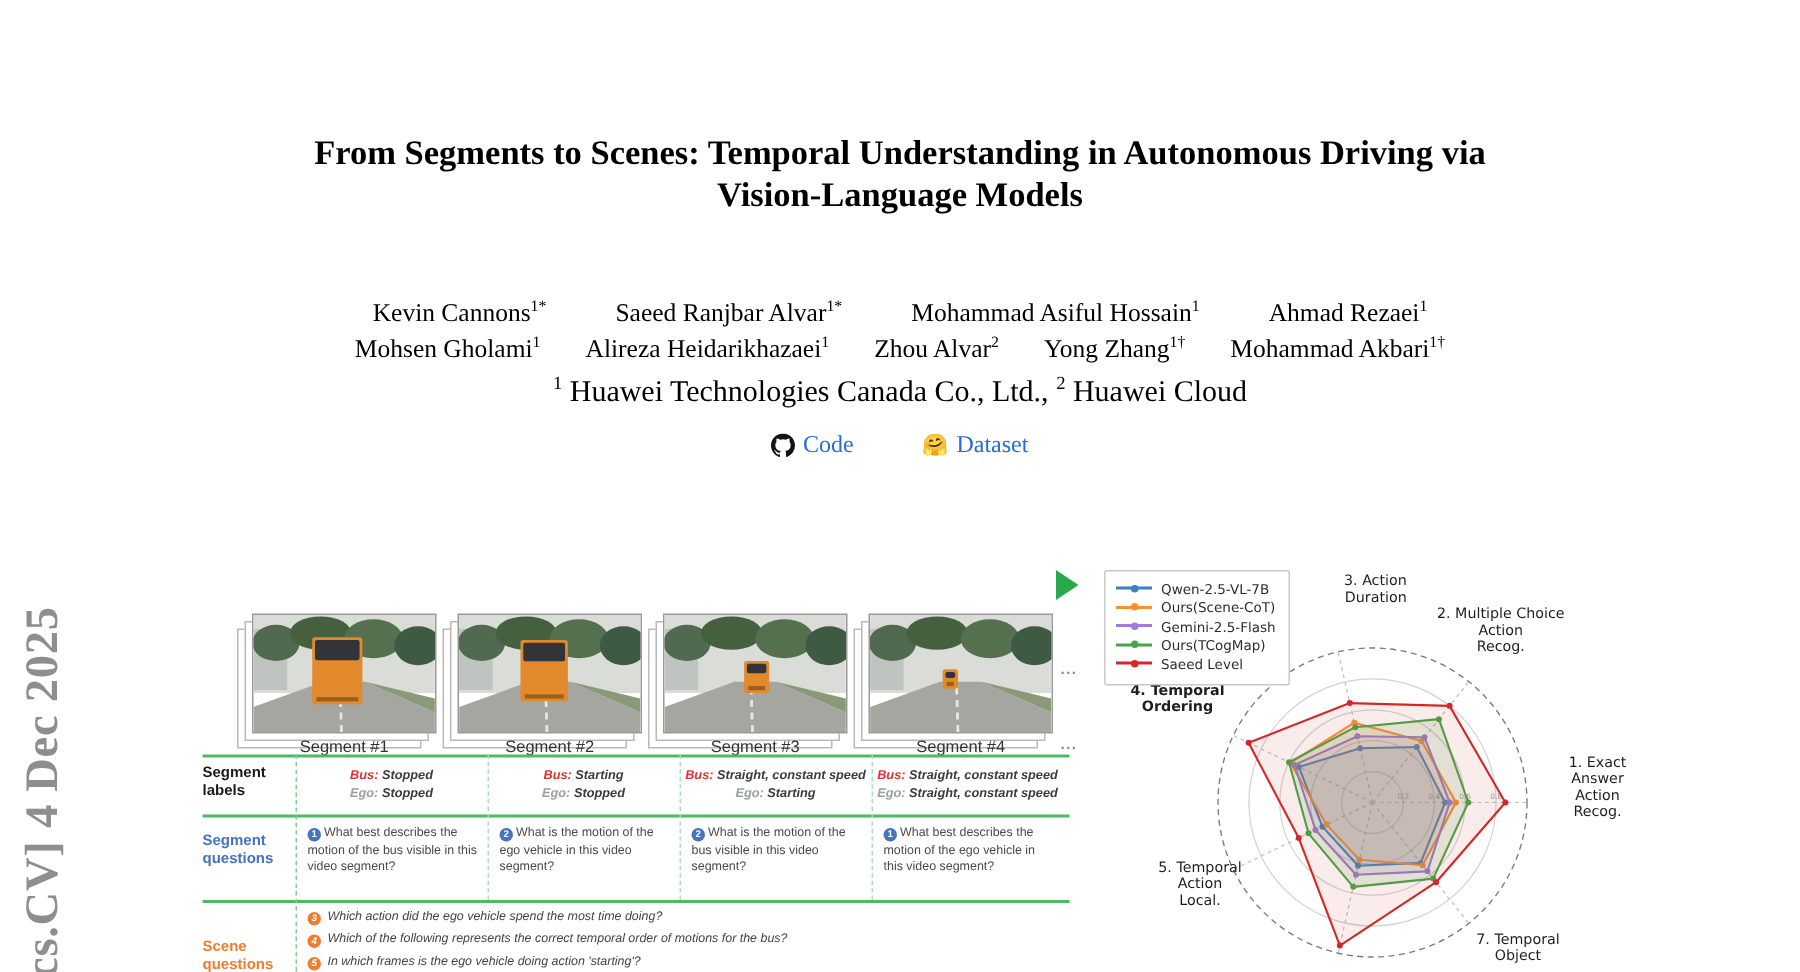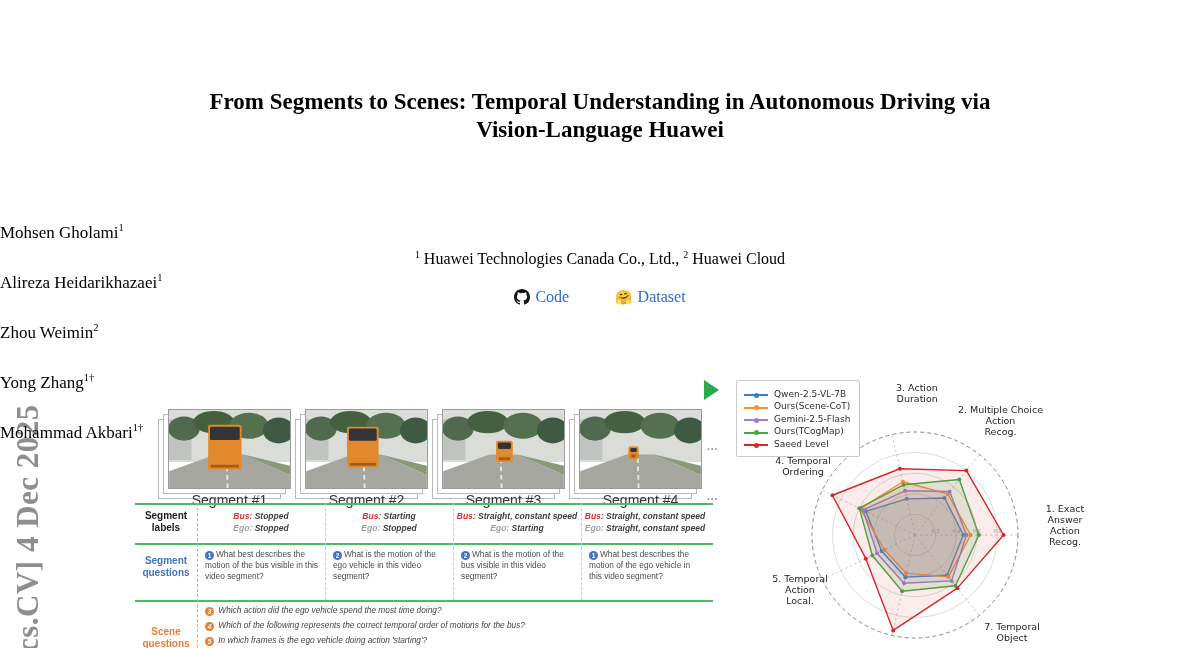--- a/index.html
+++ b/index.html
@@ -11,23 +11,23 @@
   .arxiv-side { position:absolute; left:10px; top:652px; transform:rotate(-90deg);
                 transform-origin:top left; font-size:31px; font-weight:600; color:#8e8e8e;
                 white-space:nowrap; letter-spacing:.5px; }
 
   
   .title { position:absolute; left:0; top:88px; width:1200px; text-align:center;
            font-size:23px; font-weight:bold; color:#000; line-height:1.22; }
   .authors-row { position:absolute; left:0; width:1200px; display:flex; justify-content:center;
                  font-size:17px; color:#000; }
   .authors-row.r1 { top:199px; gap:46px; }
-  .authors-row.r2 { top:223px; gap:30px;flex-direction:column; }
+  .authors-row.r2 { top:223px; gap:30px; }
   .authors-row sup, .affil sup, .author sup { font-size:62%; vertical-align:super; line-height:0; }
-  .affil { position:absolute; left:0; top:250px; width:1200px; text-align:center; font-size:16px; color:#000; }
+  .affil { position:absolute; left:0; top:250px; width:1200px; text-align:center; font-size:20px; color:#000; }
   .links { position:absolute; left:0; top:288px; width:1200px; display:flex; justify-content:center;
            gap:46px; align-items:center; font-size:16px; }
   .link { display:flex; align-items:center; gap:5px; cursor:pointer; text-decoration:none; }
   .link .lbl { color:#2b6cd4; }
   .gh-icon svg { width:16px; height:16px; display:block; }
   .hf-icon { font-size:14px; line-height:1; font-family:"DejaVu Sans", sans-serif; }
 
   
   .figure { position:absolute; left:135px; top:383px; width:578px; height:300px;
             font-family:"Liberation Sans", sans-serif; }
@@ -37,28 +37,28 @@
                  font-size:10.5px; }
   .banner-head { position:absolute; left:569px; top:-3px; width:0; height:0;
                  border-left:15px solid #2aa84d; border-top:10px solid transparent;
                  border-bottom:10px solid transparent; }
   .stack { position:absolute; top:26px; width:123px; height:80px; }
   .sheet { position:absolute; background:#fff; border:1px solid #b9b9b9; width:123px; height:80px; }
   .sheet.s1 { left:-10px; top:10px; } .sheet.s2 { left:-5px; top:5px; }
   .photo { position:absolute; left:0; top:0; width:123px; height:80px; background:#fff;
            border:1px solid #9a9a9a; }
   .photo svg { display:block; width:121px; height:78px; }
-  .seg-caption { position:absolute; top:109px; width:123px; text-align:center; font-size:14px; color:#333; }
+  .seg-caption { position:absolute; top:109px; width:123px; text-align:center; font-size:11px; color:#333; }
   .dots { position:absolute; color:#8a8a8a; font-size:10px; font-weight:bold; letter-spacing:1px; }
 
   .hline { position:absolute; left:0; width:578px; height:2px; background:#4cbb63; }
   .vdash { position:absolute; width:0; border-left:1.5px dashed #7fcf93; }
   .vdash.light { border-left:1px dashed #a9dfb6; }
 
-  .rowhead { position:absolute; left:0; width:62px; text-align:center; font-weight:bold;
+  .rowhead { position:absolute; left:0; width:62px; text-align:left; font-weight:bold;
              font-size:10px; line-height:1.15; }
   .rowhead.black { color:#1a1a1a; } .rowhead.blue { color:#4472c4; } .rowhead.orange { color:#ed7d31; }
 
   .labels-cell { position:absolute; top:127px; width:128px; text-align:center; font-size:8.5px;
                  line-height:1.45; font-weight:bold; color:#3c3c3c;font-style:italic; }
   .k-bus { color:#e03131; } .k-ego { color:#9aa0a6; }
 
   .q-cell { position:absolute; top:164px; width:126px; font-size:8.3px; line-height:1.35;
             color:#4a4a4a; padding:2px 4px 0 6px; }
   .qnum { display:inline-block; width:9px; height:9px; border-radius:50%; background:#4472c4;
@@ -70,42 +70,48 @@
 
   
   .radar { position:absolute; left:728px; top:378px; width:472px; height:270px;
            font-family:"DejaVu Sans", sans-serif; }
   .radar svg { position:absolute; left:0; top:0; }
   .axis-label { position:absolute; font-size:9.5px; color:#1f1f1f; line-height:1.15;
                 white-space:pre-line; text-align:center; }
   .axis-label.left-al { text-align:right; }
   .legend { position:absolute; left:8px; top:2px; background:rgba(255,255,255,.95);
             border:1px solid #c9c9c9; border-radius:2px; padding:5px 9px 5px 7px; z-index:3; }
-  .legend-row { display:flex; align-items:flex-end; gap:6px; margin:2.5px 0; }
+  .legend-row { display:flex; align-items:flex-start; gap:6px; margin:2.5px 0; }
   .legend-swatch { position:relative; width:24px; height:7px; flex:0 0 24px; }
   .legend-swatch .lline { position:absolute; left:0; top:2.5px; width:24px; height:2px; }
   .legend-swatch .ldot { position:absolute; left:10px; top:1px; width:5px; height:5px; border-radius:50%; }
   .legend-label { font-size:9px; color:#2d2d2d; }
 </style>
 </head>
 <body>
 
 <div class="page">
 
   <div class="arxiv-side">cs.CV] 4 Dec 2025</div>
 
   <div class="title">
     <div>From Segments to Scenes: Temporal Understanding in Autonomous Driving via</div>
-    <div>Vision-Language Huawei</div>
-  </div>
-
+    <div>Vision-Language Models</div>
+  </div>
+
+  <div class="authors-row r1">
+    <span class="author"><span>Kevin Cannons</span><sup>1*</sup></span>
+    <span class="author"><span>Saeed Ranjbar Alvar</span><sup>1*</sup></span>
+    <span class="author"><span>Mohammad Asiful Hossain</span><sup>1</sup></span>
+    <span class="author"><span>Ahmad Rezaei</span><sup>1</sup></span>
+  </div>
   <div class="authors-row r2">
     <span class="author"><span>Mohsen Gholami</span><sup>1</sup></span>
     <span class="author"><span>Alireza Heidarikhazaei</span><sup>1</sup></span>
-    <span class="author"><span>Zhou Weimin</span><sup>2</sup></span>
+    <span class="author"><span>Zhou Alvar</span><sup>2</sup></span>
     <span class="author"><span>Yong Zhang</span><sup>1†</sup></span>
     <span class="author"><span>Mohammad Akbari</span><sup>1†</sup></span>
   </div>
 
   <div class="affil">
     <sup>1</sup> <span>Huawei Technologies Canada Co., Ltd.,</span>
     <sup>2</sup> <span>Huawei Cloud</span>
   </div>
 
   <div class="links">
@@ -376,21 +382,21 @@
 
     <div class="axis-label left-al" style="left:168px; top:5px;">3. Action
 Duration</div>
     <div class="axis-label" style="left:215px; top:27px; width:115px;">2. Multiple Choice
 Action
 Recog.</div>
     <div class="axis-label" style="left:298px; top:126px; width:78px;">1. Exact
 Answer
 Action
 Recog.</div>
-    <div class="axis-label" style="left:36px;  top:78px;  width:78px;">4. Temporal
+    <div class="axis-label" style="left:18px;  top:78px;  width:78px;font-weight:bold;">4. Temporal
 Ordering</div>
     <div class="axis-label" style="left:32px;  top:196px; width:80px;">5. Temporal
 Action
 Local.</div>
     <div class="axis-label" style="left:238px; top:244px; width:92px;">7. Temporal
 Object</div>
   </div>
 
 </div>
 

